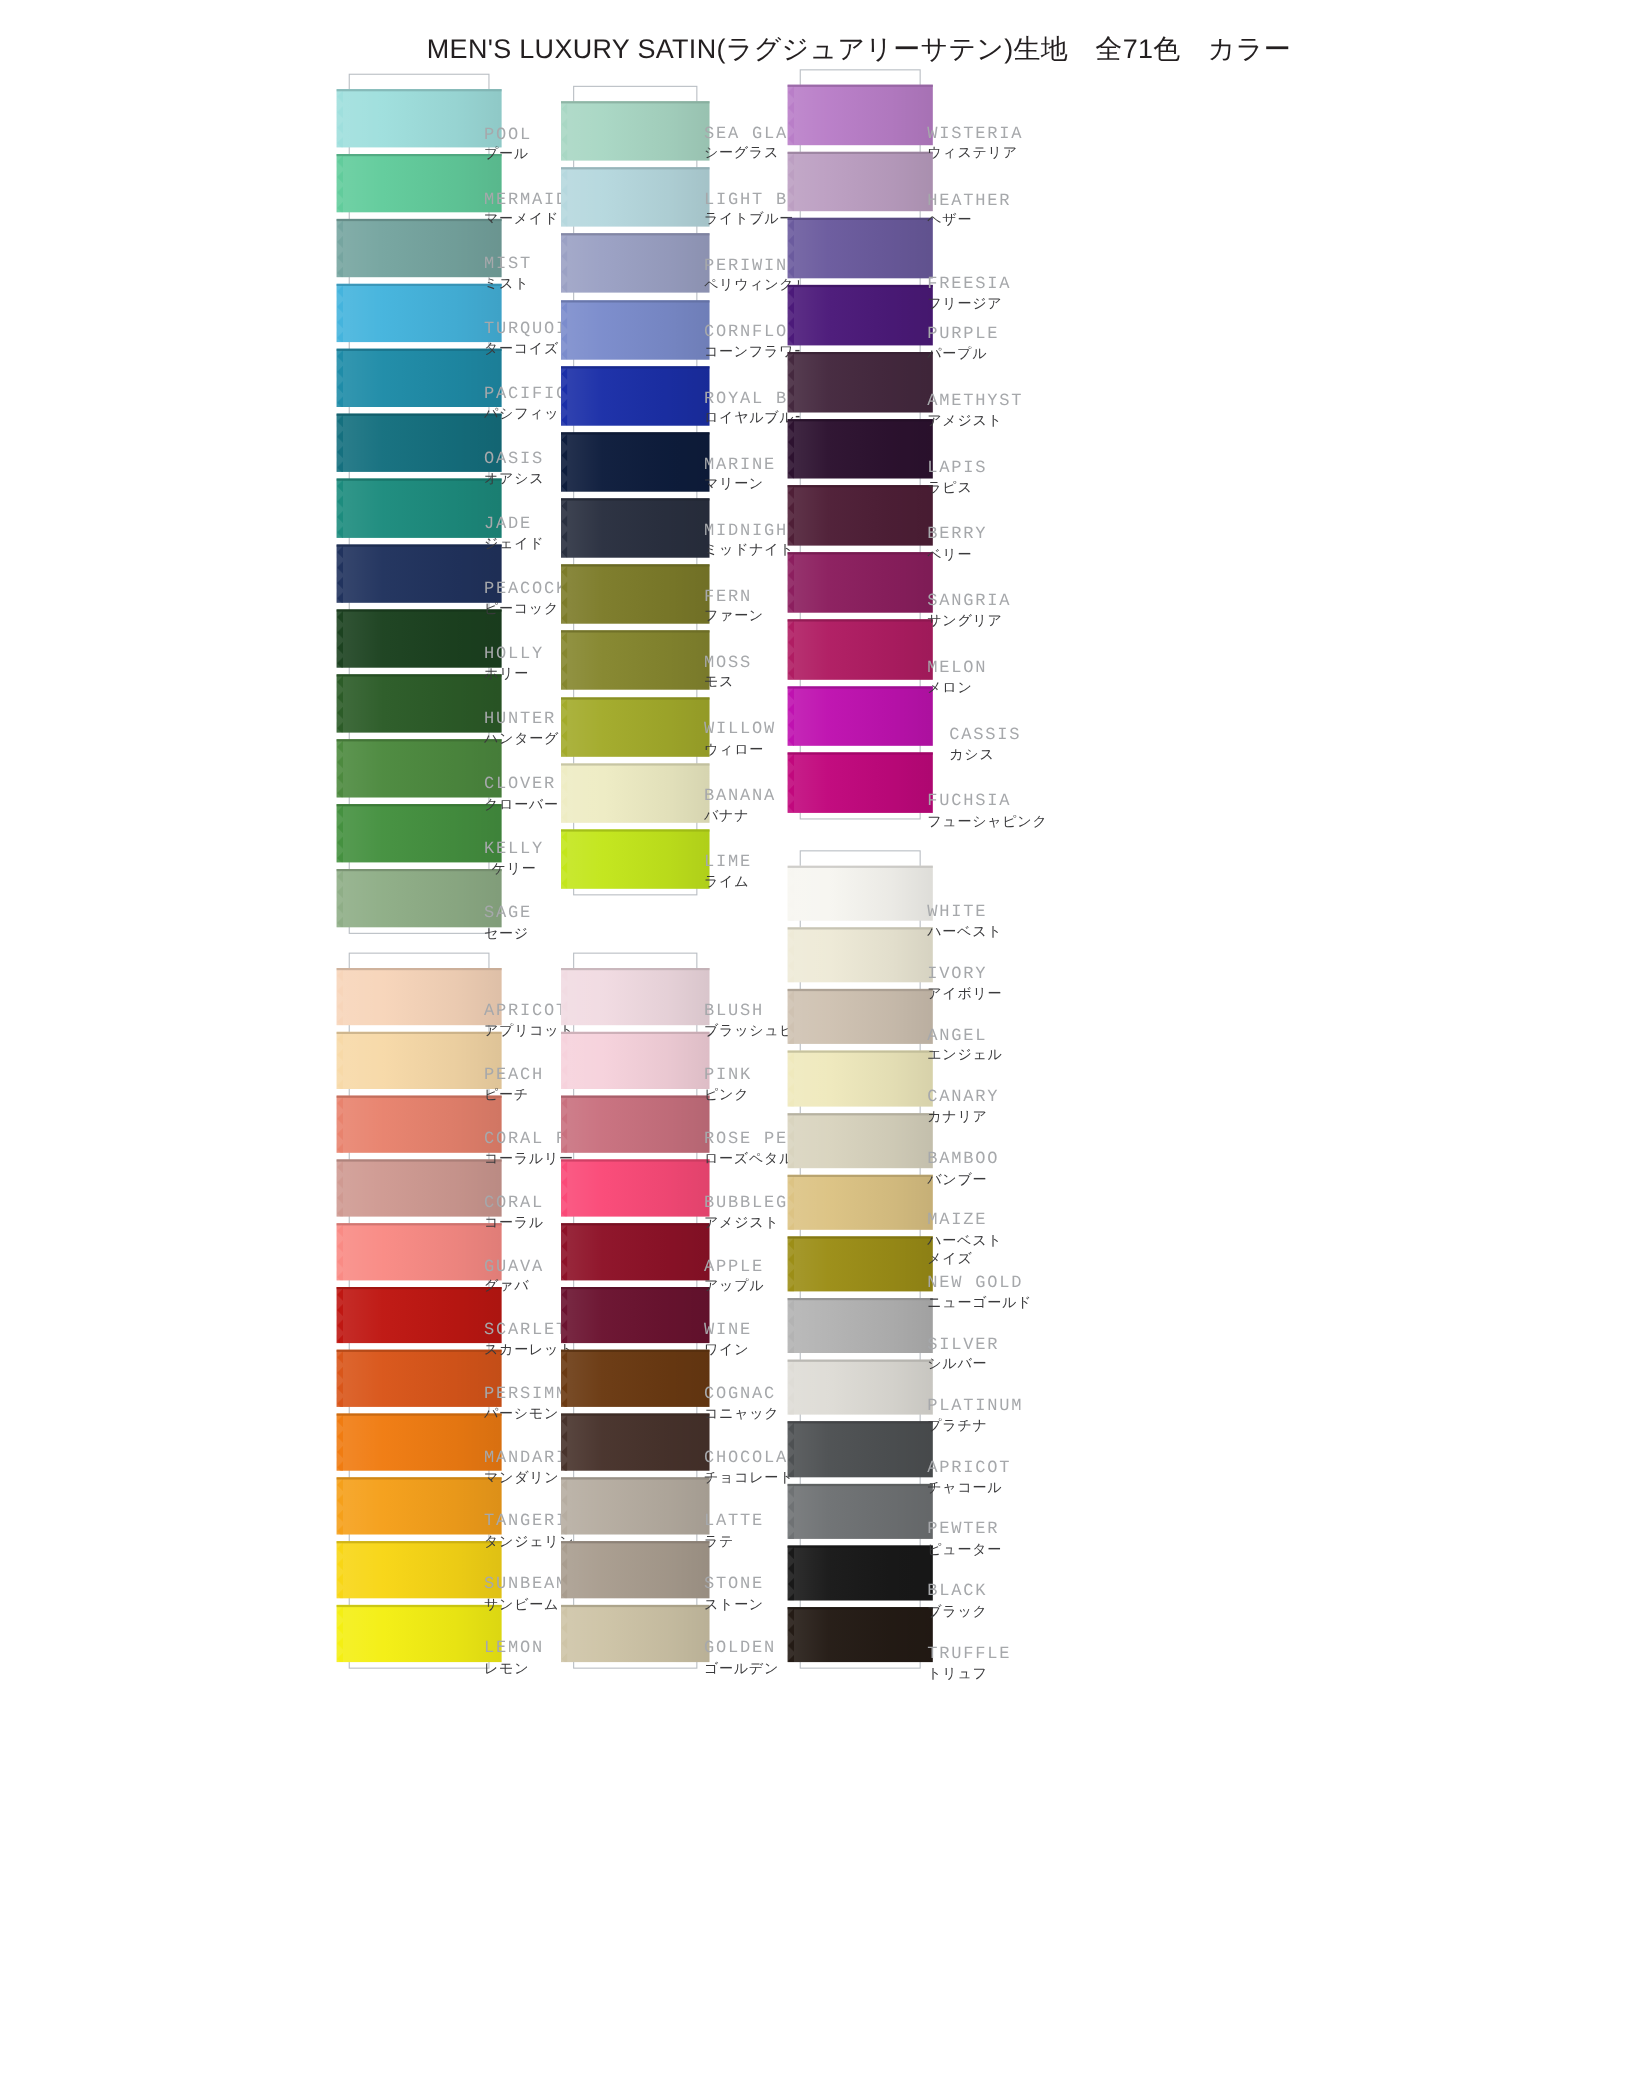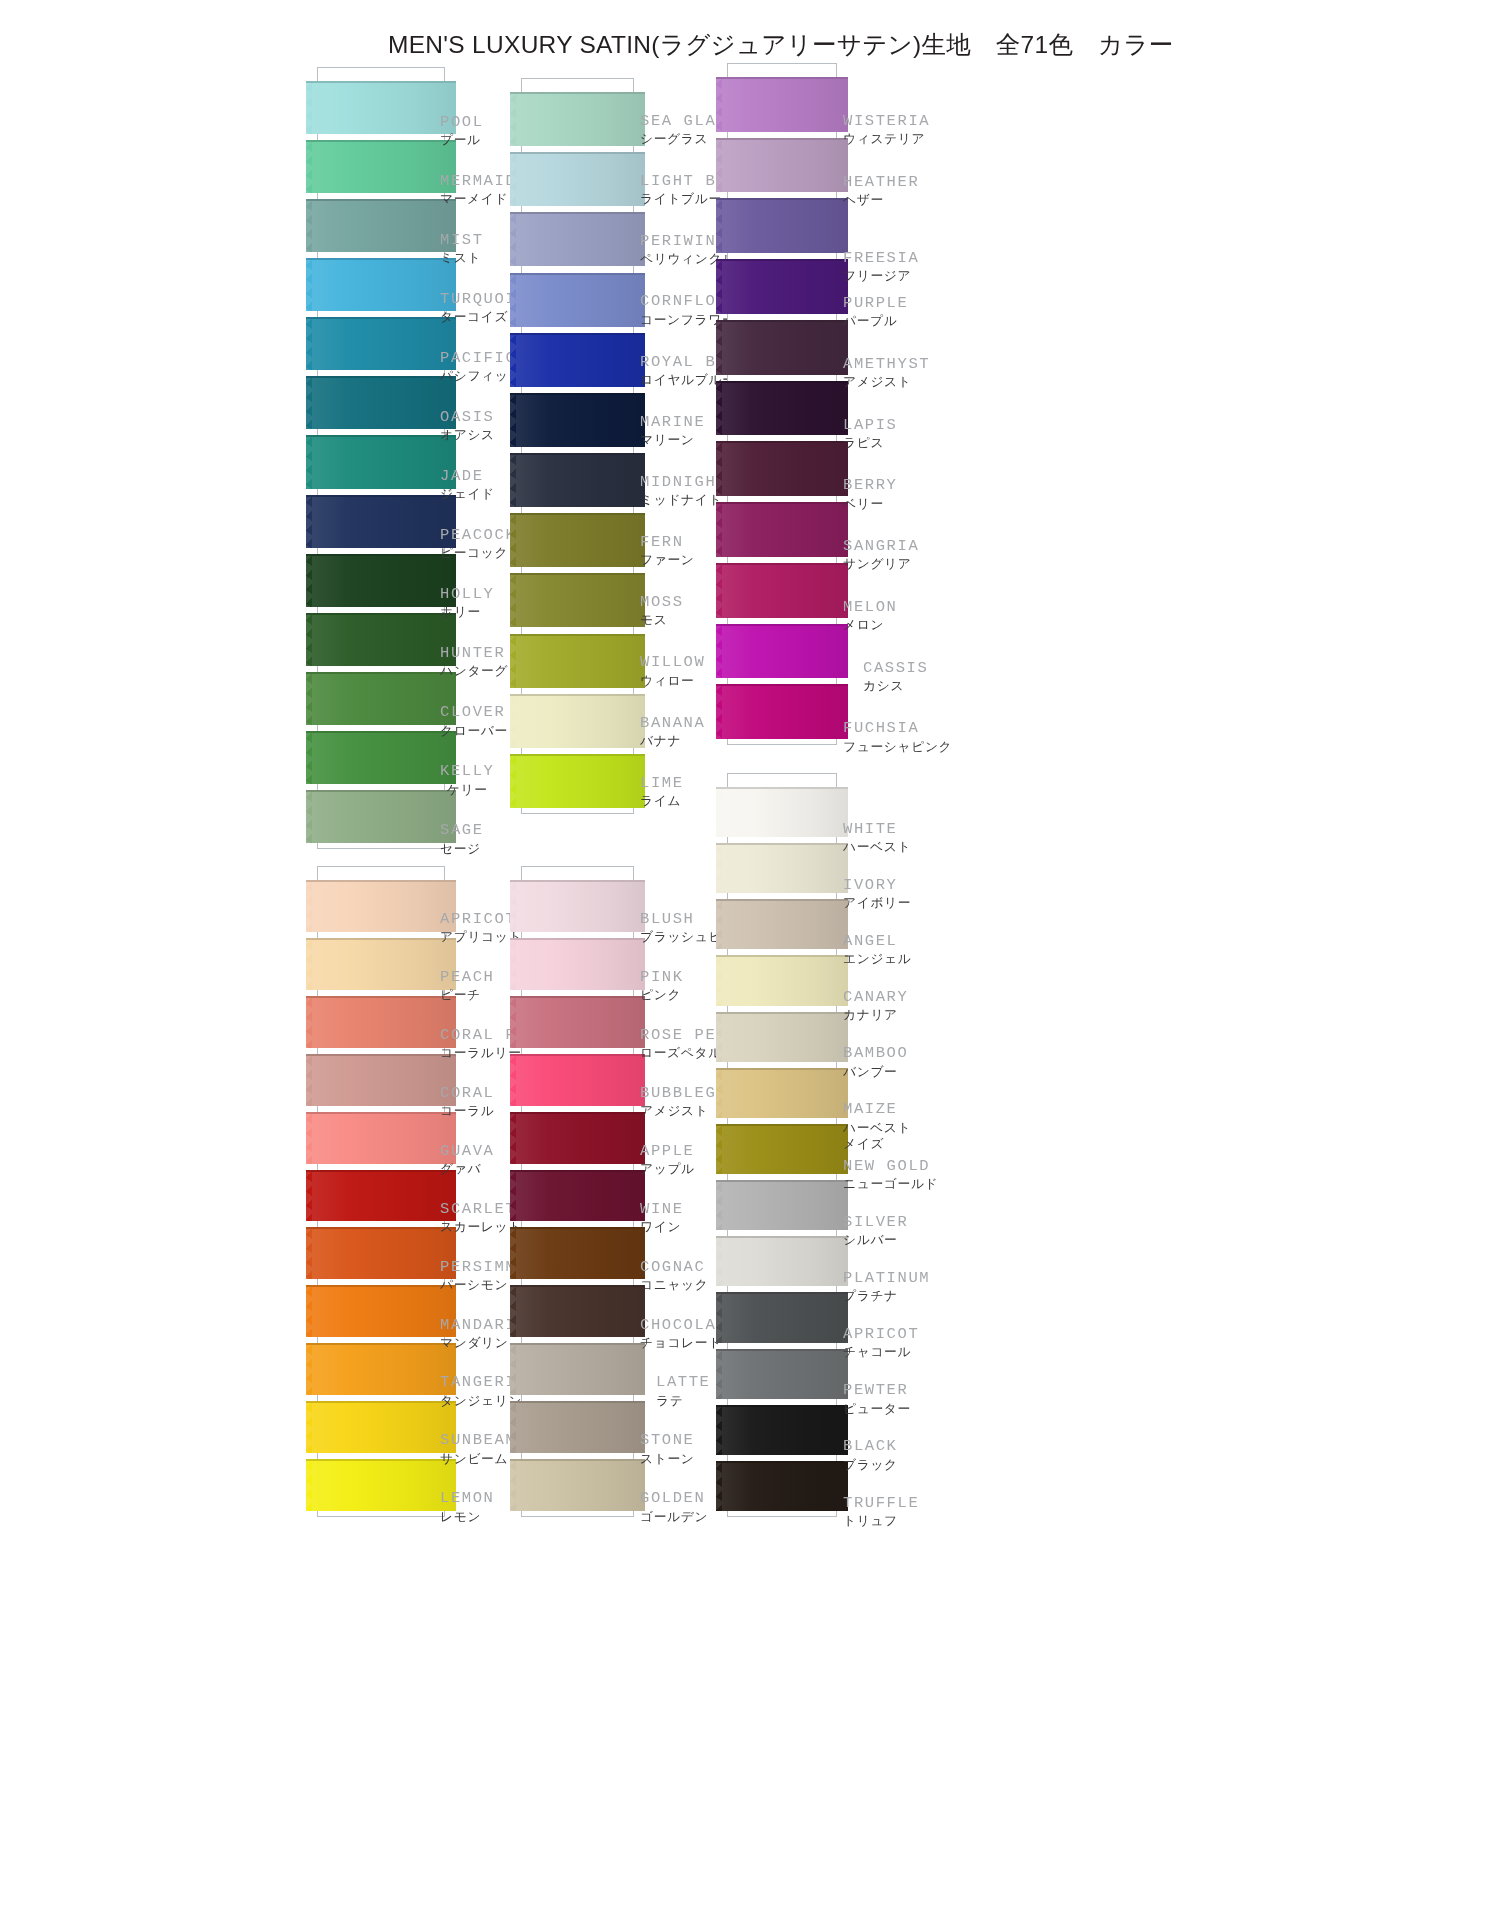--- a/index.html
+++ b/index.html
@@ -698,21 +698,21 @@
           <span class="jp" style="white-space: pre;">ワイン</span>
         </div>
         <div class="lbl" style="top: 363.669px;">
           <span class="en">COGNAC</span>
           <span class="jp" style="white-space: pre;">コニャック</span>
         </div>
         <div class="lbl" style="top: 421.578px;">
           <span class="en">CHOCOLATE</span>
           <span class="jp" style="white-space: pre;">チョコレート</span>
         </div>
-        <div class="lbl" style="top: 479.487px; margin-left: 16px;">
+        <div class="lbl" style="top: 479.487px;">
           <span class="en">LATTE</span>
           <span class="jp" style="white-space: pre;">ラテ</span>
         </div>
         <div class="lbl" style="top: 537.396px;">
           <span class="en">STONE</span>
           <span class="jp" style="white-space: pre;">ストーン</span>
         </div>
         <div class="lbl" style="top: 595.305px;">
           <span class="en">GOLDEN</span>
           <span class="jp" style="white-space: pre;">ゴールデン</span>

